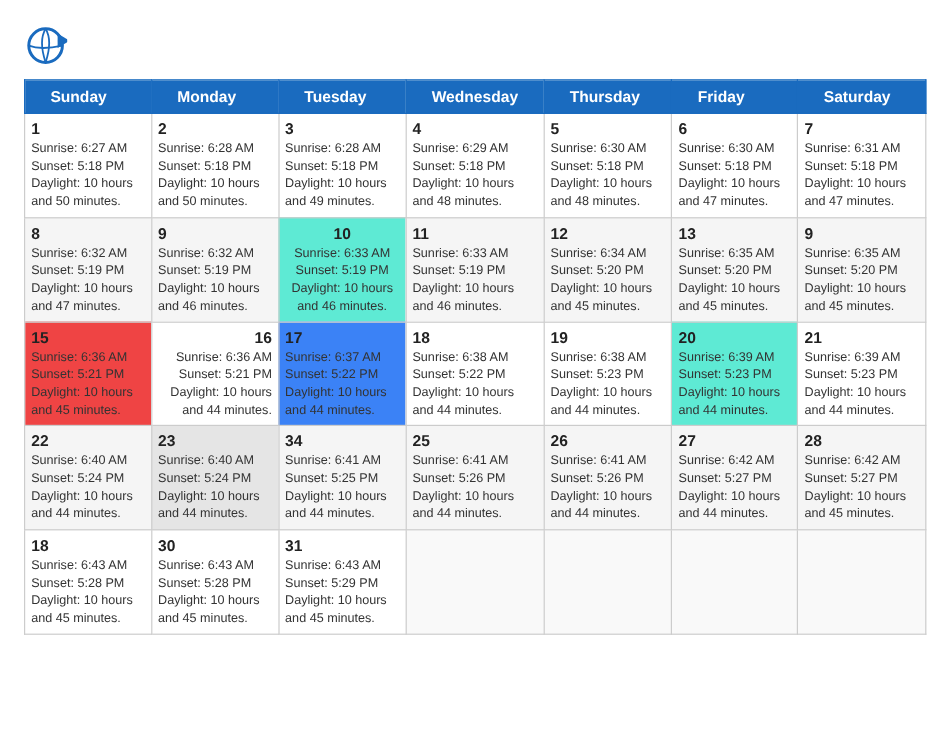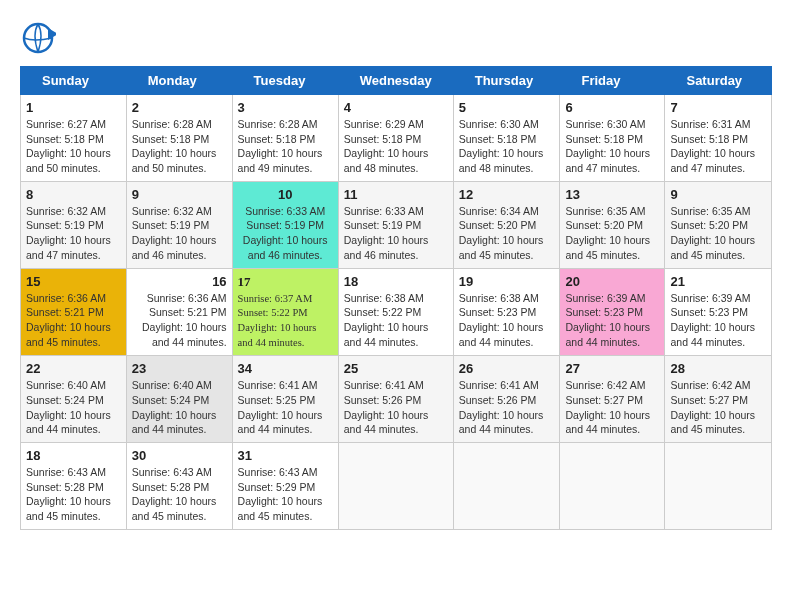--- a/index.html
+++ b/index.html
@@ -181,41 +181,41 @@
         <td style="background: rgb(245, 245, 245);">
           <span class="day-num">13</span>
           <div class="day-info">Sunrise: 6:35 AM<br>Sunset: 5:20 PM<br>Daylight: 10 hours<br>and 45 minutes.</div>
         </td>
         <td style="background: rgb(245, 245, 245);">
           <span class="day-num">9</span>
           <div class="day-info">Sunrise: 6:35 AM<br>Sunset: 5:20 PM<br>Daylight: 10 hours<br>and 45 minutes.</div>
         </td>
       </tr>
       <tr>
-        <td style="background: #eab308;">
+        <td style="background: #ef4444;">
           <span class="day-num">15</span>
           <div class="day-info">Sunrise: 6:36 AM<br>Sunset: 5:21 PM<br>Daylight: 10 hours<br>and 45 minutes.</div>
         </td>
         <td style="background: rgb(255, 255, 255); text-align: right;">
           <span class="day-num">16</span>
           <div class="day-info">Sunrise: 6:36 AM<br>Sunset: 5:21 PM<br>Daylight: 10 hours<br>and 44 minutes.</div>
         </td>
-        <td style="background: #bef264; font-family: Liberation Serif, serif;">
+        <td style="background: #3b82f6;">
           <span class="day-num">17</span>
           <div class="day-info">Sunrise: 6:37 AM<br>Sunset: 5:22 PM<br>Daylight: 10 hours<br>and 44 minutes.</div>
         </td>
         <td style="background: rgb(255, 255, 255);">
           <span class="day-num">18</span>
           <div class="day-info">Sunrise: 6:38 AM<br>Sunset: 5:22 PM<br>Daylight: 10 hours<br>and 44 minutes.</div>
         </td>
         <td style="background: rgb(255, 255, 255);">
           <span class="day-num">19</span>
           <div class="day-info">Sunrise: 6:38 AM<br>Sunset: 5:23 PM<br>Daylight: 10 hours<br>and 44 minutes.</div>
         </td>
-        <td style="background: #f9a8d4;">
+        <td style="background: #5eead4;">
           <span class="day-num">20</span>
           <div class="day-info">Sunrise: 6:39 AM<br>Sunset: 5:23 PM<br>Daylight: 10 hours<br>and 44 minutes.</div>
         </td>
         <td style="background: rgb(255, 255, 255);">
           <span class="day-num">21</span>
           <div class="day-info">Sunrise: 6:39 AM<br>Sunset: 5:23 PM<br>Daylight: 10 hours<br>and 44 minutes.</div>
         </td>
       </tr>
       <tr>
         <td style="background: rgb(245, 245, 245);">

